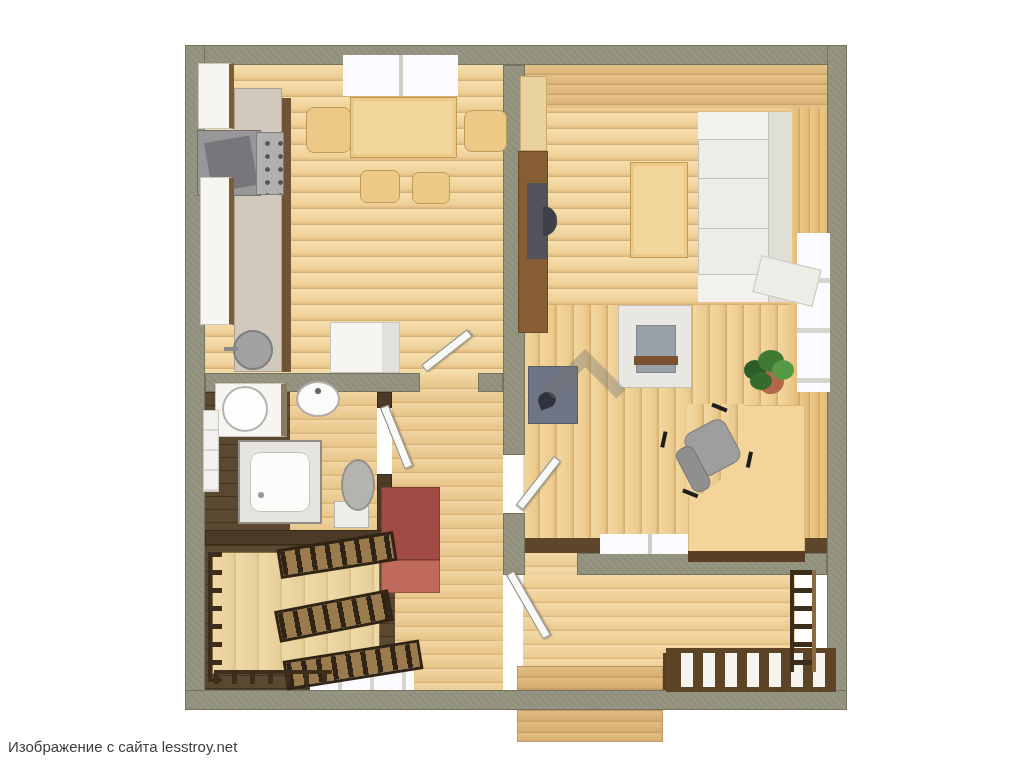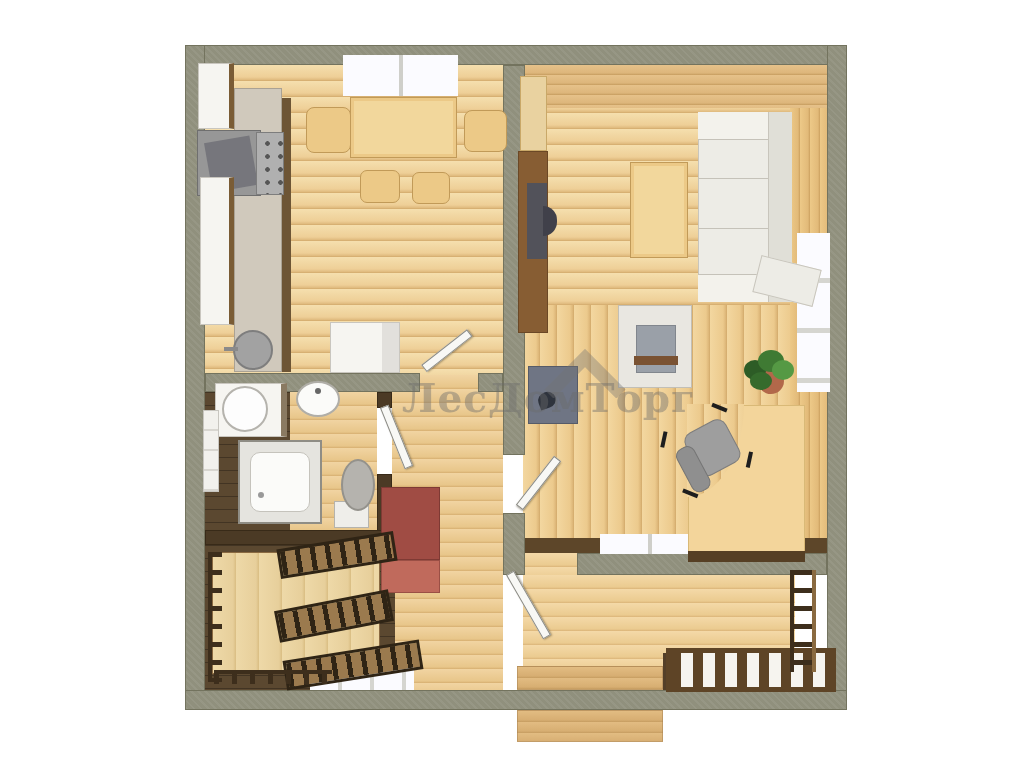--- a/index.html
+++ b/index.html
@@ -176,16 +176,16 @@
   <div class="abs door" style="left:424px;top:364px;width:58px;height:9px;transform:rotate(-38deg);transform-origin:left center"></div>
   <div class="abs door" style="left:380px;top:408px;width:9px;height:66px;transform:rotate(-22deg);transform-origin:top left"></div>
   <div class="abs door" style="left:534px;top:452px;width:9px;height:62px;transform:rotate(38deg)"></div>
   <div class="abs door" style="left:524px;top:568px;width:9px;height:74px;transform:rotate(-30deg)"></div>
 
   <div class="abs" style="left:543px;top:348px;width:84px;height:50px">
     <svg width="84" height="50">
         <path d="M6 46 L42 10 L78 46" fill="none" stroke="rgba(115,115,115,0.38)" stroke-width="13"></path>
       </svg>
   </div>
-  <div class="abs wm-title" style="left:402px;top:379px;width:262px">ЛесДомТорг</div>
 
+  <div class="abs caption" style="left:8px;top:738px">Изображение с сайта lesstroy.net</div>
 
 </div>
 
 </body></html>

